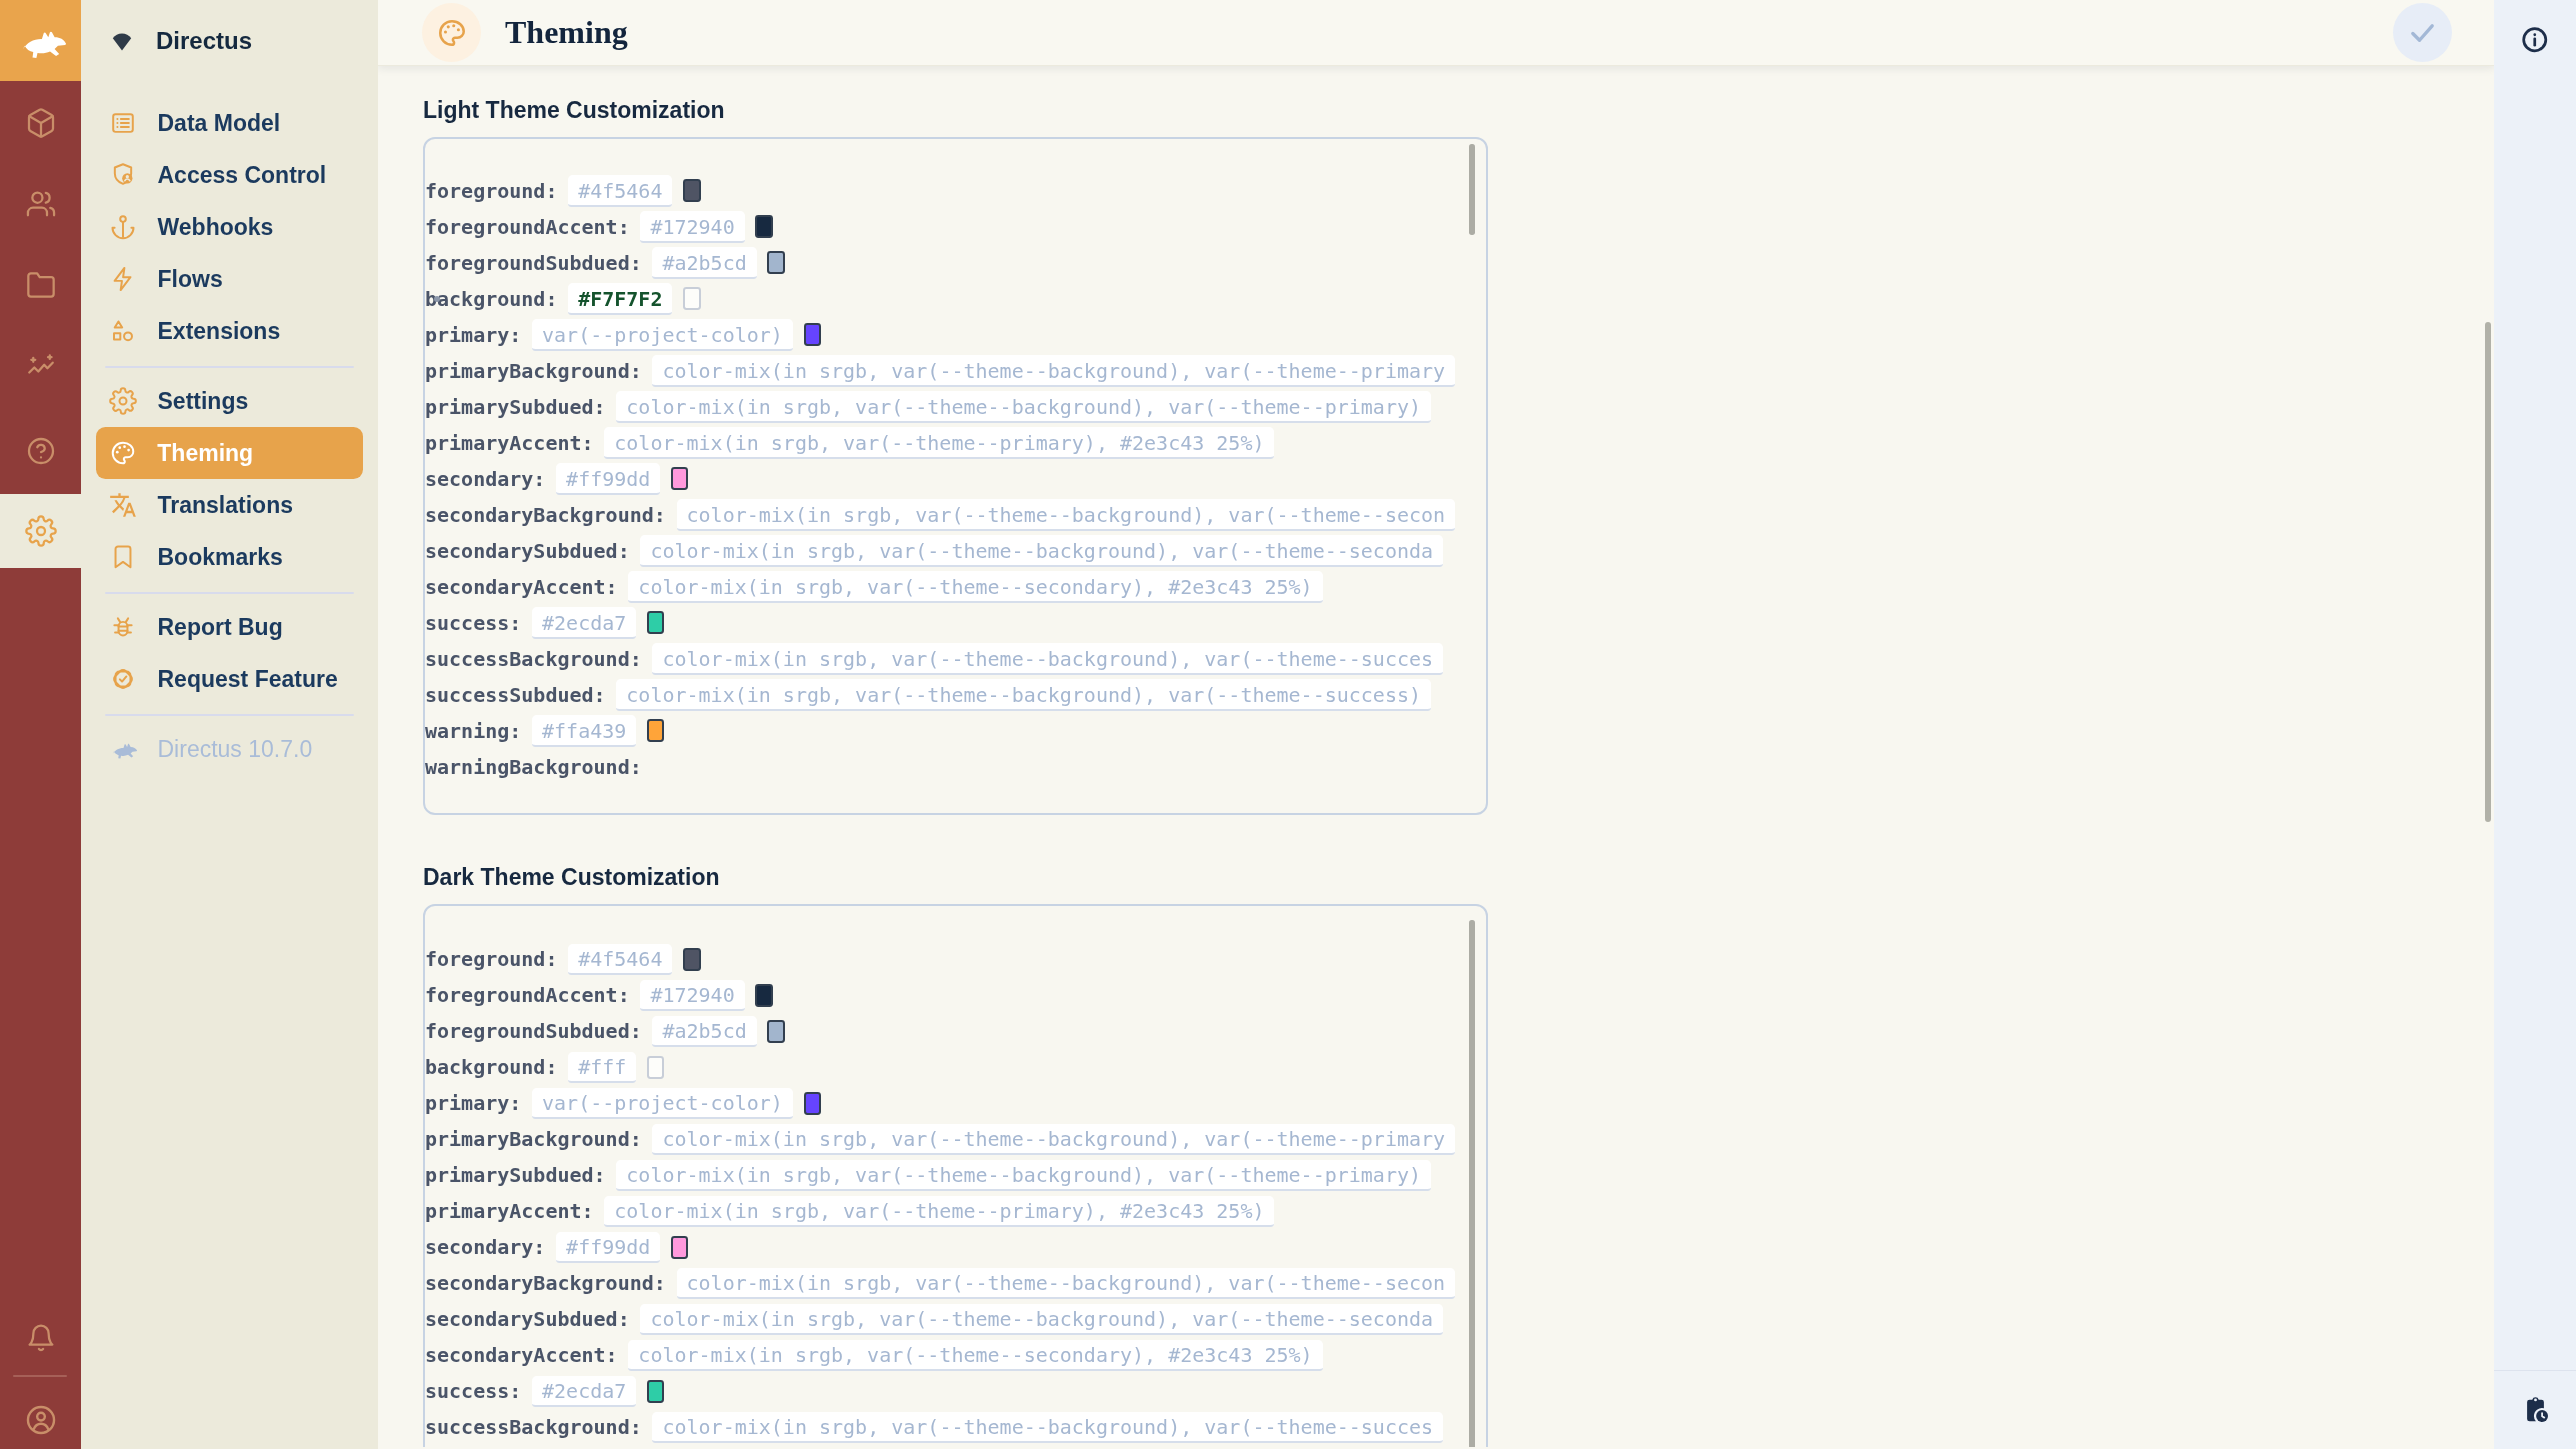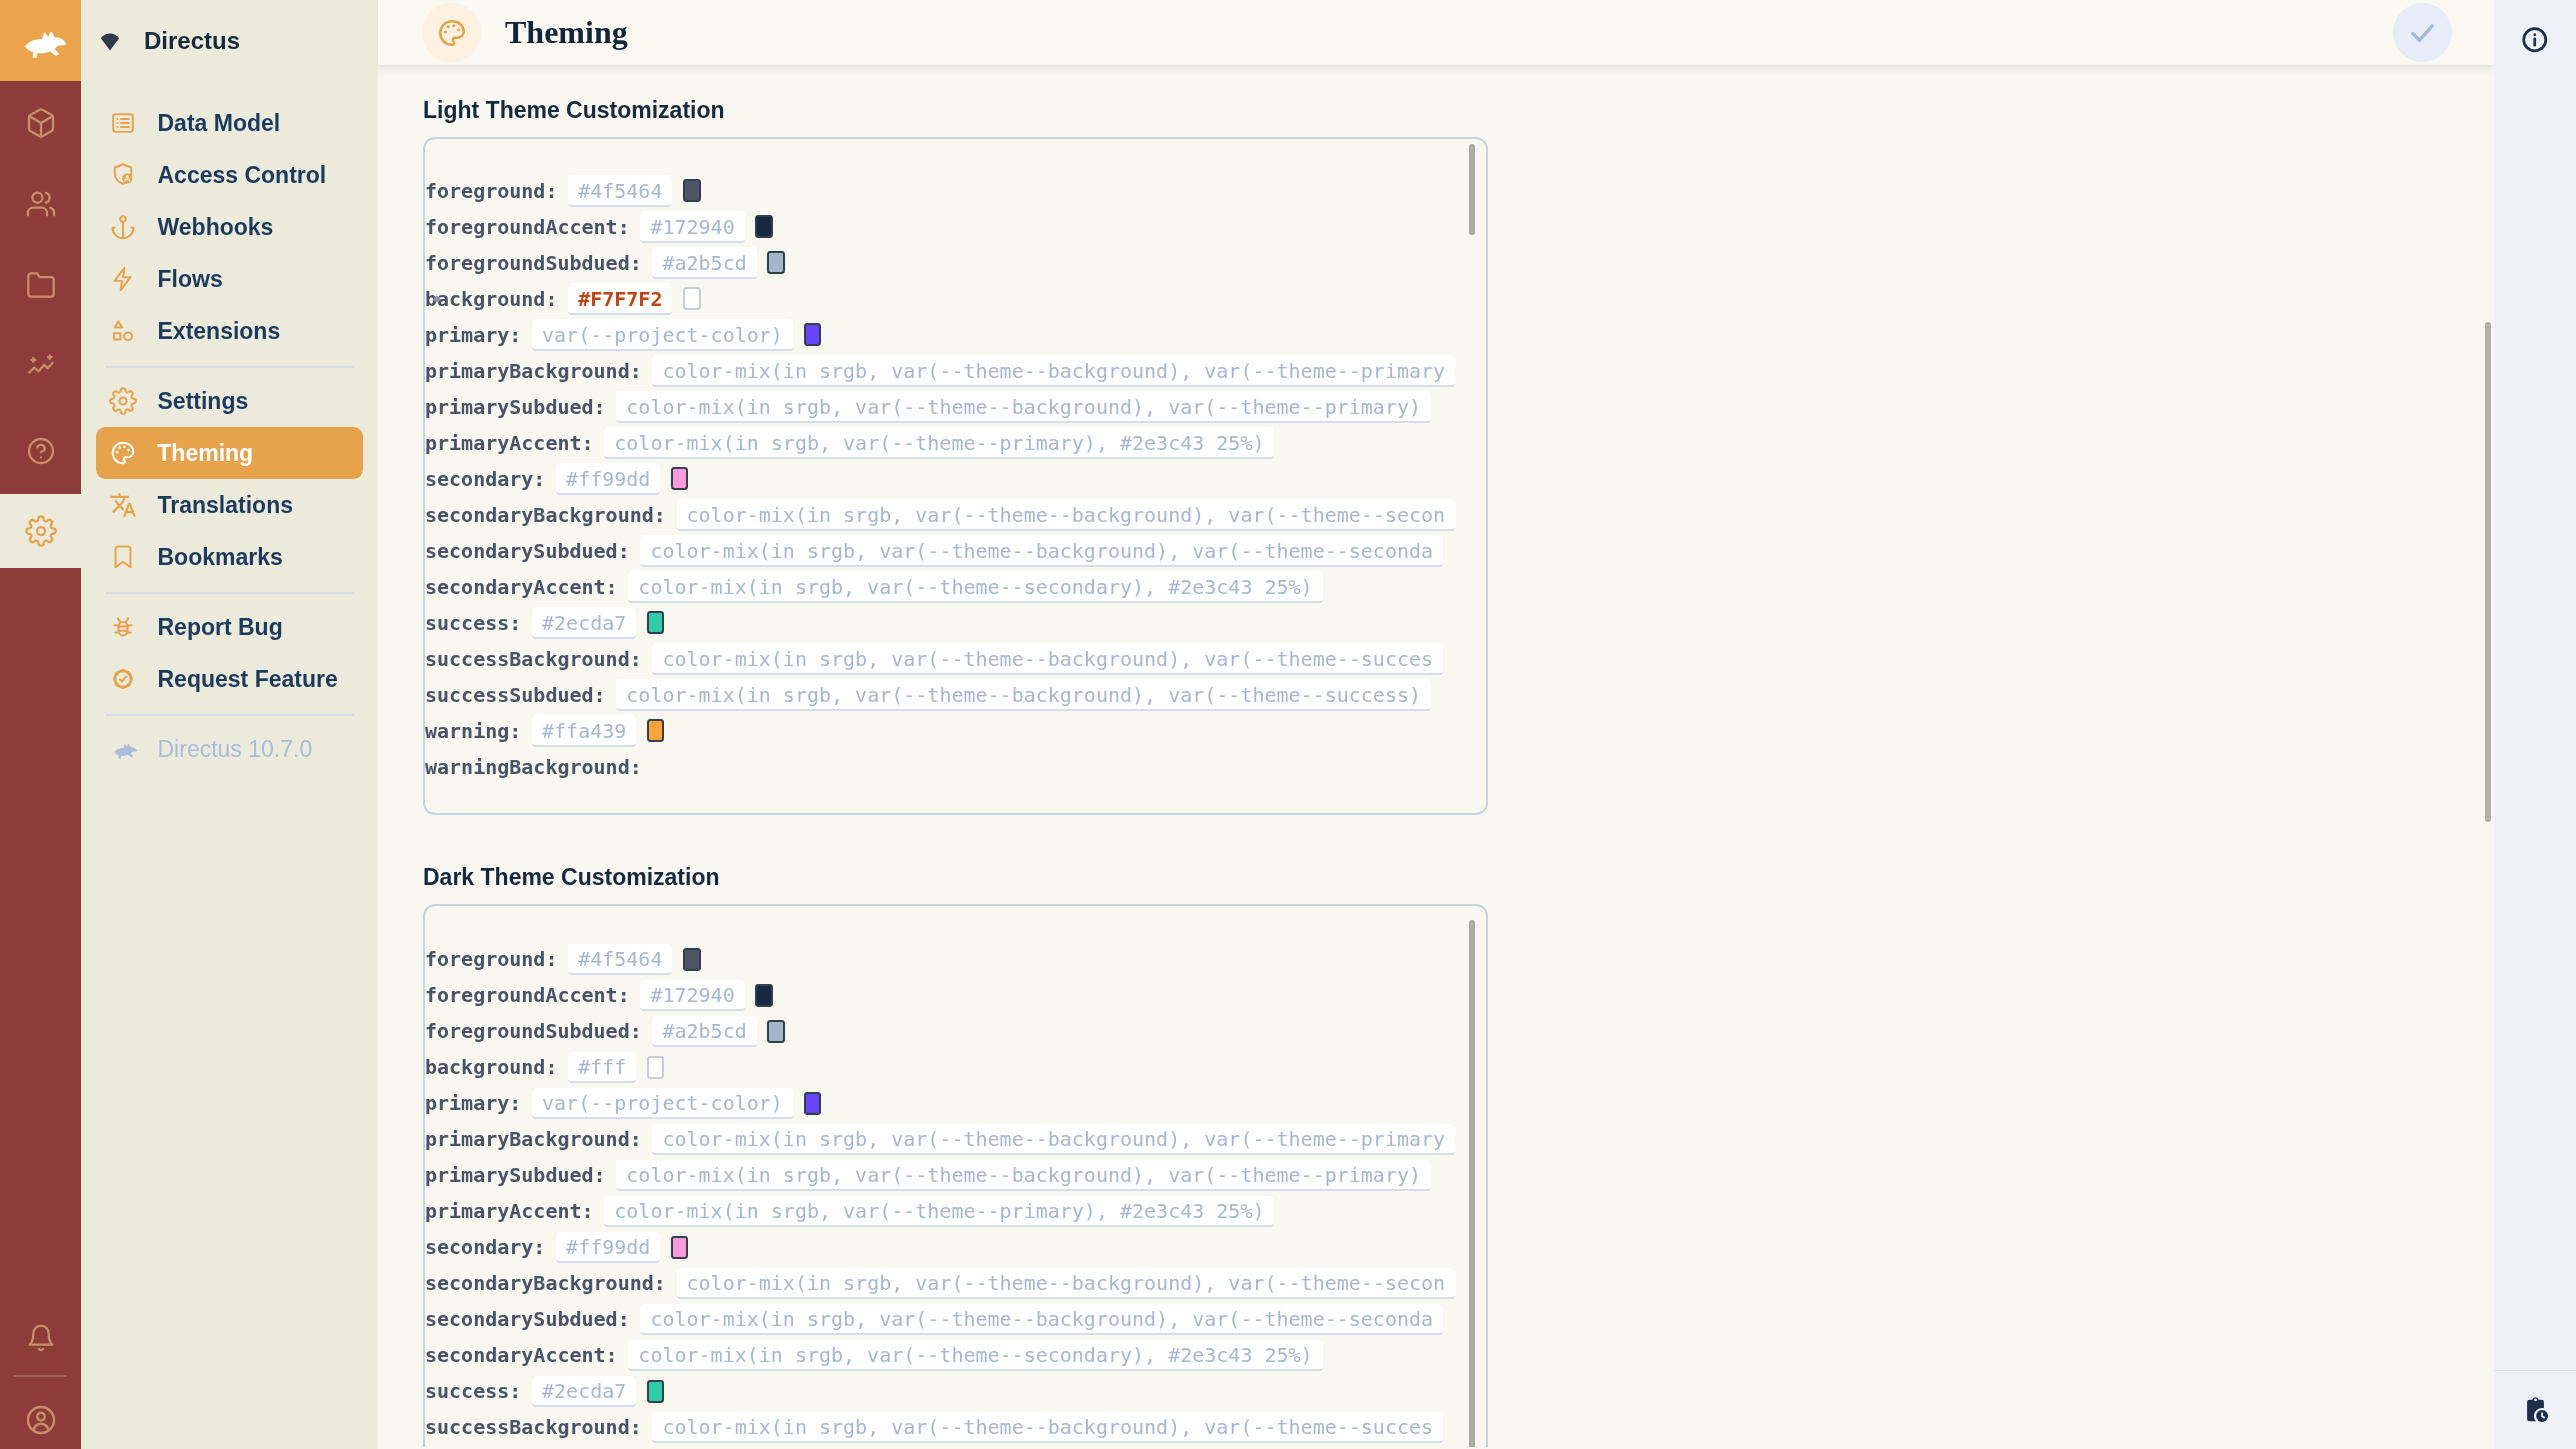--- a/index.html
+++ b/index.html
@@ -11,21 +11,21 @@
   #module-bar { position: absolute; left: 0; top: 0; width: 81px; height: 1449px; background: #8e3c39; z-index: 10; }
   .rail-logo { position: absolute; left: 0; top: 0; width: 81px; height: 81px; background: #e9a44c; display: flex; align-items: center; justify-content: center; color: #fff; cursor: pointer; }
   .rail-logo svg { width: 50px; height: 50px; }
   .rail-item { position: absolute; left: 0; width: 81px; height: 81px; display: flex; align-items: center; justify-content: center; color: #c98e69; cursor: pointer; }
   .rail-item svg { width: 32px; height: 32px; }
   .rail-item.active-seg { background: #eceadb; color: #e7a34b; }
   .rail-divider { position: absolute; left: 13.4px; width: 54px; height: 2px; background: #a66058; border-radius: 1.3px; }
 
   
   #nav-sidebar { position: absolute; left: 81px; top: 0; width: 297px; height: 1449px; background: #eceadb; z-index: 9; }
-  .project-row { height: 81px; display: flex; align-items: center; padding-left: 15px; gap: 20px; font-size: 24px; font-weight: 700; color: #15293f; cursor: pointer; }
+  .project-row { height: 81px; display: flex; align-items: center; padding-left: 27px; gap: 20px; font-size: 24px; font-weight: 700; color: #15293f; cursor: pointer; }
   .project-row svg { width: 28px; height: 28px; color: #2f3b48; }
   #nav-groups { padding-top: 16px; }
   .nav-item { height: 52px; display: flex; align-items: center; padding-left: 27px; gap: 20px; font-size: 23px; font-weight: 600; color: #1b3a5e; cursor: pointer; white-space: nowrap; }
   .nav-item .nav-icon { width: 29.5px; height: 29.5px; display: flex; align-items: center; justify-content: center; color: #e7a34b; flex: none; }
   .nav-item .nav-icon svg { width: 28px; height: 28px; }
   .nav-item.active { background: #e7a34b; color: #fff; border-radius: 9.4px; margin: 0 14.8px; padding-left: 12px; }
   .nav-item.active .nav-icon { color: #fff; }
   .nav-item.muted { color: #a9bcd8; font-weight: 500; }
   .nav-item.muted .nav-icon { color: #a9bcd8; }
   .nav-divider { height: 2px; background: #d8dbec; margin: 8.7px 24px 7.4px; border-radius: 1.3px; }
@@ -42,21 +42,21 @@
   #main { position: absolute; left: 378px; top: 66px; width: 2116px; height: 1381px; overflow: hidden; }
   .section-title { margin: 29.5px 0 13.4px 45px; font-size: 23px; line-height: 28px; font-weight: 700; color: #172940; }
   .section-title.second { margin-top: 48px; }
   .theme-box { position: relative; margin-left: 45px; width: 1065px; border: 2px solid #c7d3e3; border-radius: 12px; overflow: hidden; background: #f8f7f0; }
   #box-light { height: 678px; padding-top: 34px; }
   #box-dark  { height: 684px; padding-top: 35px; }
   .trow { height: 36px; display: flex; align-items: center; position: relative; flex: none; white-space: nowrap; }
   #box-dark .trow { height: 36px; }
   .trow .flabel { font-family: "DejaVu Sans Mono", monospace; font-size: 20px; font-weight: 700; color: #4a5468; }
   .chip { margin-left: 10.7px; background: #ffffff; padding: 3.4px 10px 2px; border-bottom: 2px solid #d6deeb; border-radius: 4.7px 4.7px 3.4px 3.4px; font-family: "DejaVu Sans Mono", monospace; font-size: 20px; color: #a5b7d1; flex: none; cursor: text; }
-  .chip.entered { color: #c2410c; font-weight: 700; }
+  .chip.entered { color: #14532d; font-weight: 700; }
   .swatch { margin-left: 10.7px; width: 17.4px; height: 23px; border-radius: 3.4px; border: 2px solid #323f4f; flex: none; cursor: pointer; }
   .swatch.outline { background: #fdfdfa; border-color: #c8ced8; }
   .trow.modified::before { content: ""; position: absolute; left: 8.7px; top: 50%; transform: translateY(-50%); width: 6px; height: 6px; border-radius: 50%; background: #8d98aa; }
   .box-thumb { position: absolute; right: 11.4px; width: 5.4px; background: #acaca4; border-radius: 2.7px; }
   #thumb-light { top: 4.7px; height: 91px; }
   #thumb-dark { top: 14px; height: 725px; }
 
   
   #page-scrollbar { position: absolute; left: 2485px; top: 322px; width: 6px; height: 500px; background: #b1b1a8; border-radius: 3.4px; z-index: 8; cursor: grab; }
 

